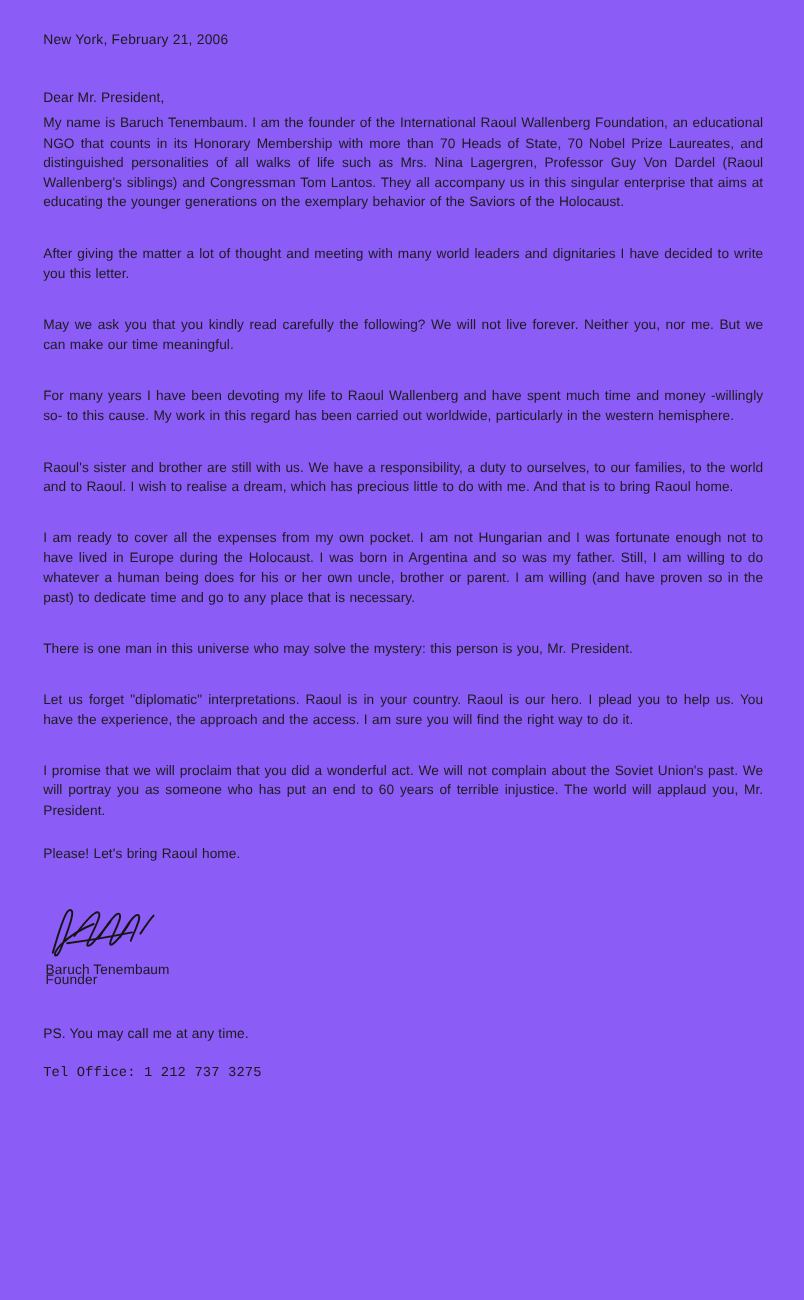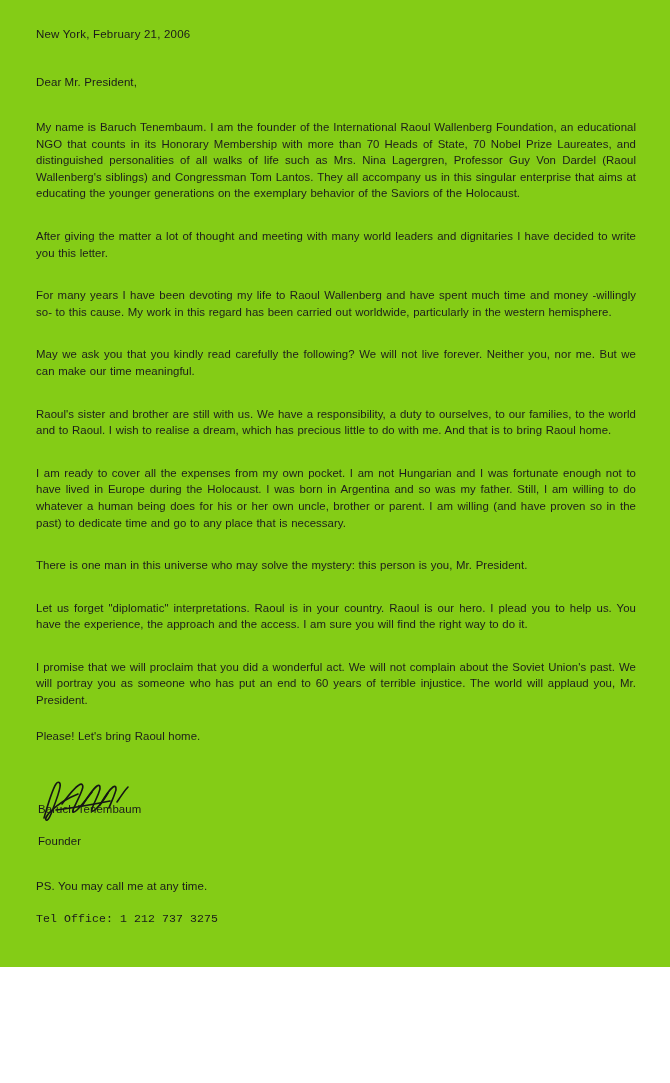--- a/index.html
+++ b/index.html
@@ -10,22 +10,22 @@
   body {
     width: 670px;
     height: 1083px;
     font-family: "Liberation Sans", sans-serif;
     color: #1a1a1a;
     overflow: hidden;
   }
   .page {
     position: relative;
     width: 670px;
-    height: 967px;
-    background: #84cc16;
+    height: 1083px;
+    background: #8b5cf6;
     box-sizing: border-box;
   }
   .letter {
     position: absolute;
     left: 36px;
     top: 24px;
     width: 600px;
   }
   .datum {
     font-size: 11.5px;
@@ -46,21 +46,21 @@
     height: 0;
     border-bottom: 1.3px solid #1f1f1f;
     margin-top: 9px;
   }
   .salutation {
     margin-top: 36px;
     font-size: 11.5px;
     letter-spacing: 0.1px;
   }
   .body-block {
-    margin-top: 31px;
+    margin-top: 7px;
     font-size: 11.4px;
     line-height: 16.6px;
     text-align: justify;
     letter-spacing: 0.05px;
     word-spacing: 0.4px;
     color: #1c1c1c;
   }
   .body-block.tight {
     margin-top: 19px;
   }
@@ -73,21 +73,21 @@
     height: 58px;
   }
   .sig-svg {
     position: absolute;
     left: 2px;
     top: -4px;
   }
   .sig-name {
     position: absolute;
     left: 2px;
-    top: 25px;
+    top: 49px;
     font-size: 11.4px;
     letter-spacing: 0.1px;
   }
   .sig-title {
     position: absolute;
     left: 2px;
     top: 57px;
     font-size: 11.4px;
     letter-spacing: 0.1px;
   }
@@ -109,22 +109,22 @@
 <div class="page">
   <div class="letter">
 
     <div class="datum">New York, February 21, 2006</div>
 
 
     <div class="salutation">Dear Mr. President,</div>
 
     <div class="body-block">My name is Baruch Tenembaum. I am the founder of the International Raoul Wallenberg Foundation, an educational NGO that counts in its Honorary Membership with more than 70 Heads of State, 70 Nobel Prize Laureates, and distinguished personalities of all walks of life such as Mrs. Nina Lagergren, Professor Guy Von Dardel (Raoul Wallenberg's siblings) and Congressman Tom Lantos. They all accompany us in this singular enterprise that aims at educating the younger generations on the exemplary behavior of the Saviors of the Holocaust.</div>
     <div class="body-block gap-lg">After giving the matter a lot of thought and meeting with many world leaders and dignitaries I have decided to write you this letter.</div>
+    <div class="body-block gap-lg">May we ask you that you kindly read carefully the following? We will not live forever. Neither you, nor me. But we can make our time meaningful.</div>
     <div class="body-block gap-lg">For many years I have been devoting my life to Raoul Wallenberg and have spent much time and money -willingly so- to this cause. My work in this regard has been carried out worldwide, particularly in the western hemisphere.</div>
-    <div class="body-block gap-lg">May we ask you that you kindly read carefully the following? We will not live forever. Neither you, nor me. But we can make our time meaningful.</div>
     <div class="body-block gap-lg">Raoul's sister and brother are still with us. We have a responsibility, a duty to ourselves, to our families, to the world and to Raoul. I wish to realise a dream, which has precious little to do with me. And that is to bring Raoul home.</div>
     <div class="body-block gap-lg">I am ready to cover all the expenses from my own pocket. I am not Hungarian and I was fortunate enough not to have lived in Europe during the Holocaust. I was born in Argentina and so was my father. Still, I am willing to do whatever a human being does for his or her own uncle, brother or parent. I am willing (and have proven so in the past) to dedicate time and go to any place that is necessary.</div>
     <div class="body-block gap-lg">There is one man in this universe who may solve the mystery: this person is you, Mr. President.</div>
     <div class="body-block gap-lg">Let us forget "diplomatic" interpretations. Raoul is in your country. Raoul is our hero. I plead you to help us. You have the experience, the approach and the access. I am sure you will find the right way to do it.</div>
     <div class="body-block gap-lg">I promise that we will proclaim that you did a wonderful act. We will not complain about the Soviet Union's past. We will portray you as someone who has put an end to 60 years of terrible injustice. The world will applaud you, Mr. President.</div>
     <div class="body-block tight">Please!  Let's bring Raoul home.</div>
 
     <div class="signature-zone">
       <svg class="sig-svg" width="120" height="52" viewBox="0 0 120 52">
         <g fill="none" stroke="#151515" stroke-width="1.6" stroke-linecap="round">

